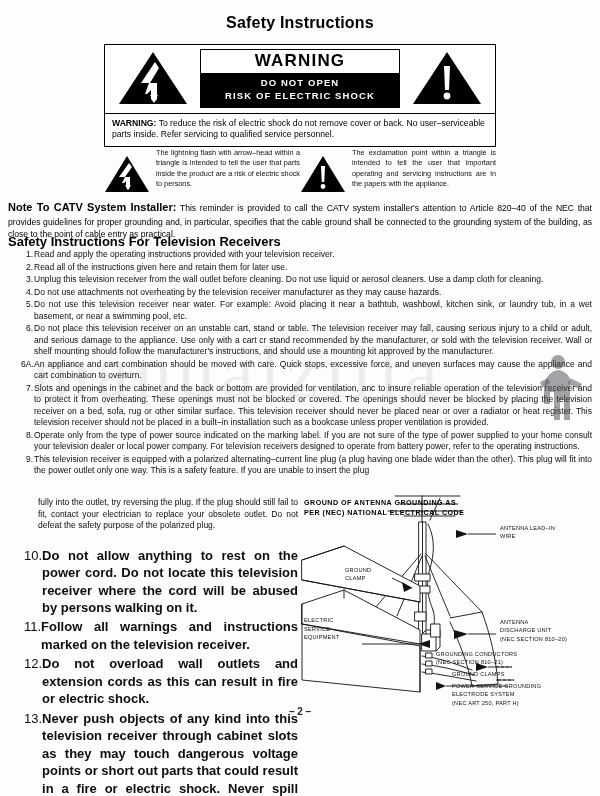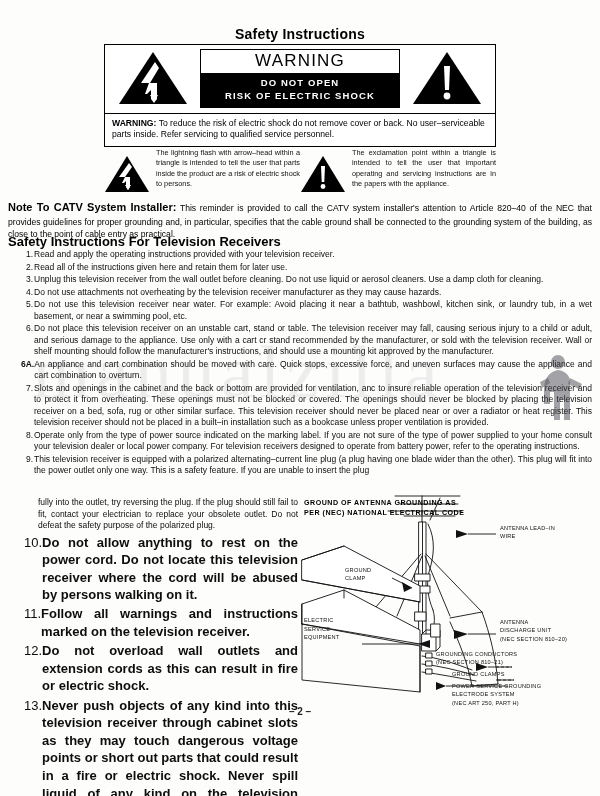--- a/index.html
+++ b/index.html
@@ -42,25 +42,24 @@
     opacity: 0.85;
     z-index: 6;
   }
 
   
   .doc-title {
     position: absolute;
     left: 0; top: 14px;
     width: 600px;
     text-align: center;
-    font-size: 14px;
+    font-size: 16px;
     font-weight: bold;
     letter-spacing: 0.2px;
     color: #000;
-    margin-top: 12px;
   }
 
   
   .warn-panel {
     position: absolute;
     left: 104px; top: 44px;
     width: 392px;
     border: 1.6px solid #000;
     background: #fff;
     box-sizing: border-box;
@@ -81,21 +80,21 @@
   .warn-center {
     flex: 1 1 auto;
     margin: 0 6px;
     border: 1.6px solid #000;
     box-sizing: border-box;
     max-width: 200px;
   }
   .warn-word {
     text-align: center;
     font-size: 17px;
-    font-weight: normal;
+    font-weight: bold;
     letter-spacing: 1.2px;
     padding: 1px 0 2px;
     background: #fff;
     color: #000;
     border-bottom: 1.5px solid #000;
   }
   .warn-sub {
     background: #000;
     color: #fff;
     text-align: center;
@@ -177,21 +176,21 @@
     line-height: 1.345;
     margin-bottom: 1.2px;
     color: #0d0d0d;
   }
   .li .num {
     flex: 0 0 26px;
     text-align: left;
     padding-left: 18px;
     box-sizing: border-box;
   }
-  .li .num.wide { padding-left: 13px; font-weight: bold; }
+  .li .num.wide { padding-left: 13px; }
   .li .txt {
     flex: 1 1 auto;
     text-align: justify;
   }
 
   
   .list-left {
     position: absolute;
     left: 8px; top: 497px;
     width: 290px;
@@ -212,21 +211,21 @@
     flex: 1 1 auto;
     text-align: justify;
     font-weight: bold;
   }
   .cont {
     margin-left: 30px;
     font-size: 8.5px;
     line-height: 1.355;
     text-align: justify;
     color: #0d0d0d;
-    margin-bottom: 2px;
+    margin-bottom: 15px;
   }
 
   
   .diagram {
     position: absolute;
     left: 300px; top: 494px;
     width: 296px; height: 200px;
   }
   .diagram svg { display: block; }
   .dg-title {

